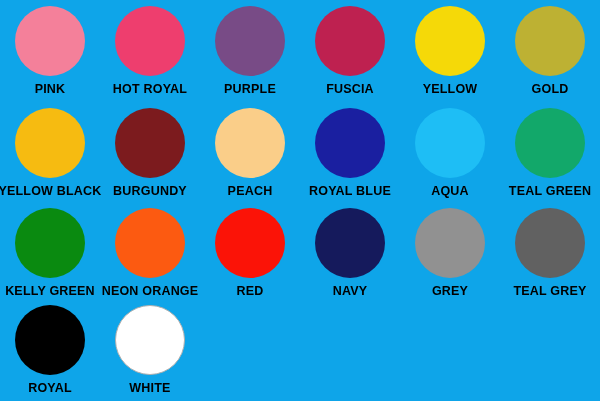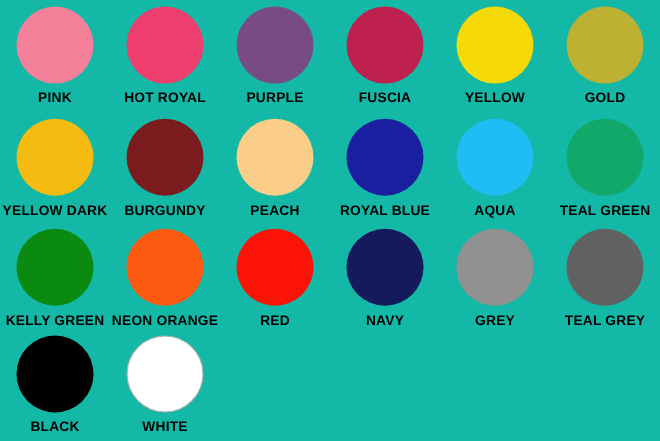--- a/index.html
+++ b/index.html
@@ -7,21 +7,21 @@
     padding: 0;
     background: #ffffff;
   }
   body {
     font-family: "Liberation Sans", sans-serif;
   }
   #chart-root {
     position: relative;
     width: 600px;
     height: 401px;
-    background: #14b8a6;
+    background: #0ea5e9;
     overflow: hidden;
   }
   .swatch-grid {
     position: absolute;
     left: 0;
     top: 0;
     width: 600px;
     height: 401px;
     display: grid;
     grid-template-columns: repeat(6, 100px);
@@ -87,21 +87,21 @@
       <div class="swatch-cell">
         <div class="swatch-disc" title="YELLOW" style="background: rgb(245, 217, 8);"></div>
         <div class="swatch-label">YELLOW</div>
       </div>
       <div class="swatch-cell">
         <div class="swatch-disc" title="GOLD" style="background: rgb(189, 177, 51);"></div>
         <div class="swatch-label">GOLD</div>
       </div>
       <div class="swatch-cell">
         <div class="swatch-disc" title="YELLOW GOLD" style="background: rgb(246, 187, 17);"></div>
-        <div class="swatch-label">YELLOW DARK</div>
+        <div class="swatch-label">YELLOW BLACK</div>
       </div>
       <div class="swatch-cell">
         <div class="swatch-disc" title="BURGUNDY" style="background: rgb(124, 27, 30);"></div>
         <div class="swatch-label">BURGUNDY</div>
       </div>
       <div class="swatch-cell">
         <div class="swatch-disc" title="PEACH" style="background: rgb(250, 206, 137);"></div>
         <div class="swatch-label">PEACH</div>
       </div>
       <div class="swatch-cell">
@@ -135,21 +135,21 @@
       <div class="swatch-cell">
         <div class="swatch-disc" title="GREY" style="background: rgb(145, 145, 145);"></div>
         <div class="swatch-label">GREY</div>
       </div>
       <div class="swatch-cell">
         <div class="swatch-disc" title="DARK GREY" style="background: rgb(97, 97, 97);"></div>
         <div class="swatch-label">TEAL GREY</div>
       </div>
       <div class="swatch-cell">
         <div class="swatch-disc" title="BLACK" style="background: rgb(0, 0, 0);"></div>
-        <div class="swatch-label">BLACK</div>
+        <div class="swatch-label">ROYAL</div>
       </div>
       <div class="swatch-cell">
         <div class="swatch-disc outlined" title="WHITE" style="background: rgb(255, 255, 255);"></div>
         <div class="swatch-label">WHITE</div>
       </div>
       <div class="swatch-cell empty">
         <div class="swatch-disc" title=""></div>
         <div class="swatch-label"></div>
       </div>
       <div class="swatch-cell empty">

